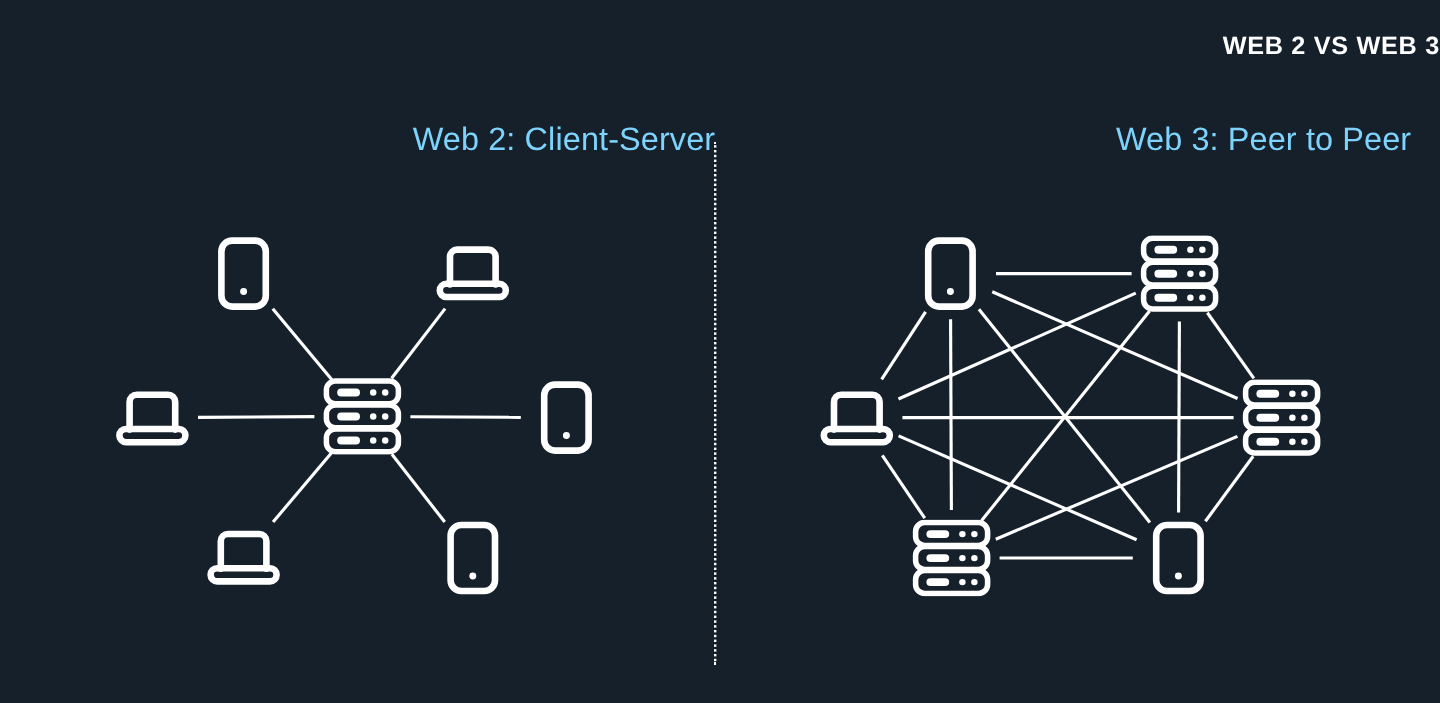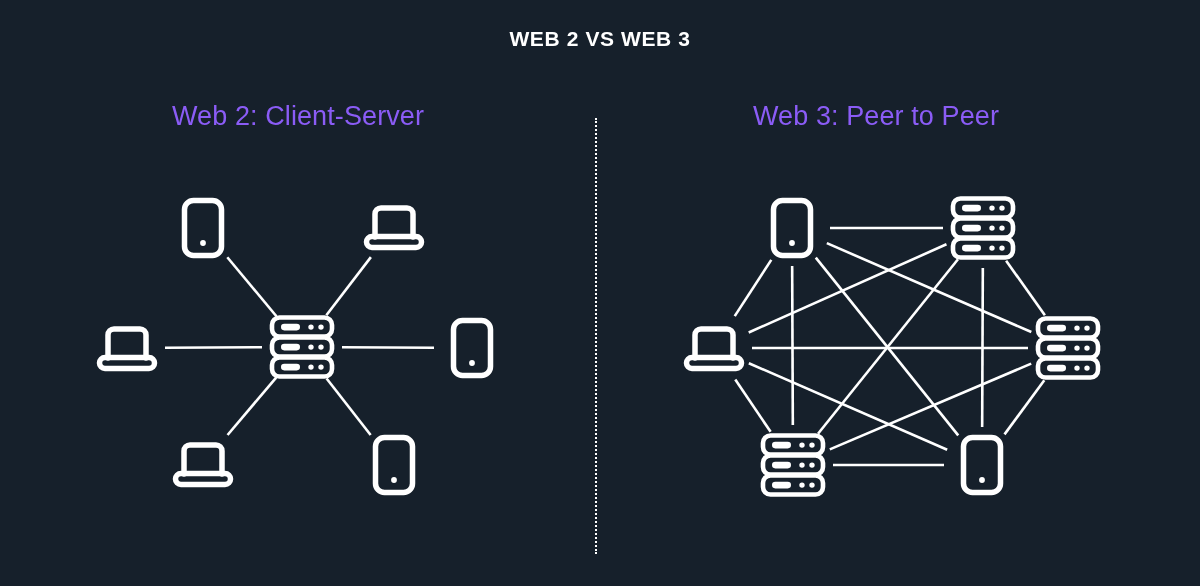--- a/index.html
+++ b/index.html
@@ -20,34 +20,34 @@
     position: relative;
     width: 1200px;
     height: 586px;
     background: #16202b;
   }
   .title {
     position: absolute;
     left: 0;
     top: 26px;
     width: 1200px;
-    text-align: center;
+    text-align: right;
     font-size: 21px;
     font-weight: bold;
     letter-spacing: 0.6px;
     color: #ffffff;
     line-height: 26px;
   }
   .panel-title {
     position: absolute;
     top: 99px;
     font-size: 27px;
     font-weight: normal;
-    color: #8b5cf6;
-    text-align: center;
+    color: #7dd3fc;
+    text-align: right;
     line-height: 34px;
     letter-spacing: 0.1px;
   }
   .panel-title.left  { left: 0;   width: 596px; }
   .panel-title.right { left: 576px; width: 600px; }
 
   .divider {
     position: absolute;
     left: 595px;
     top: 118px;

